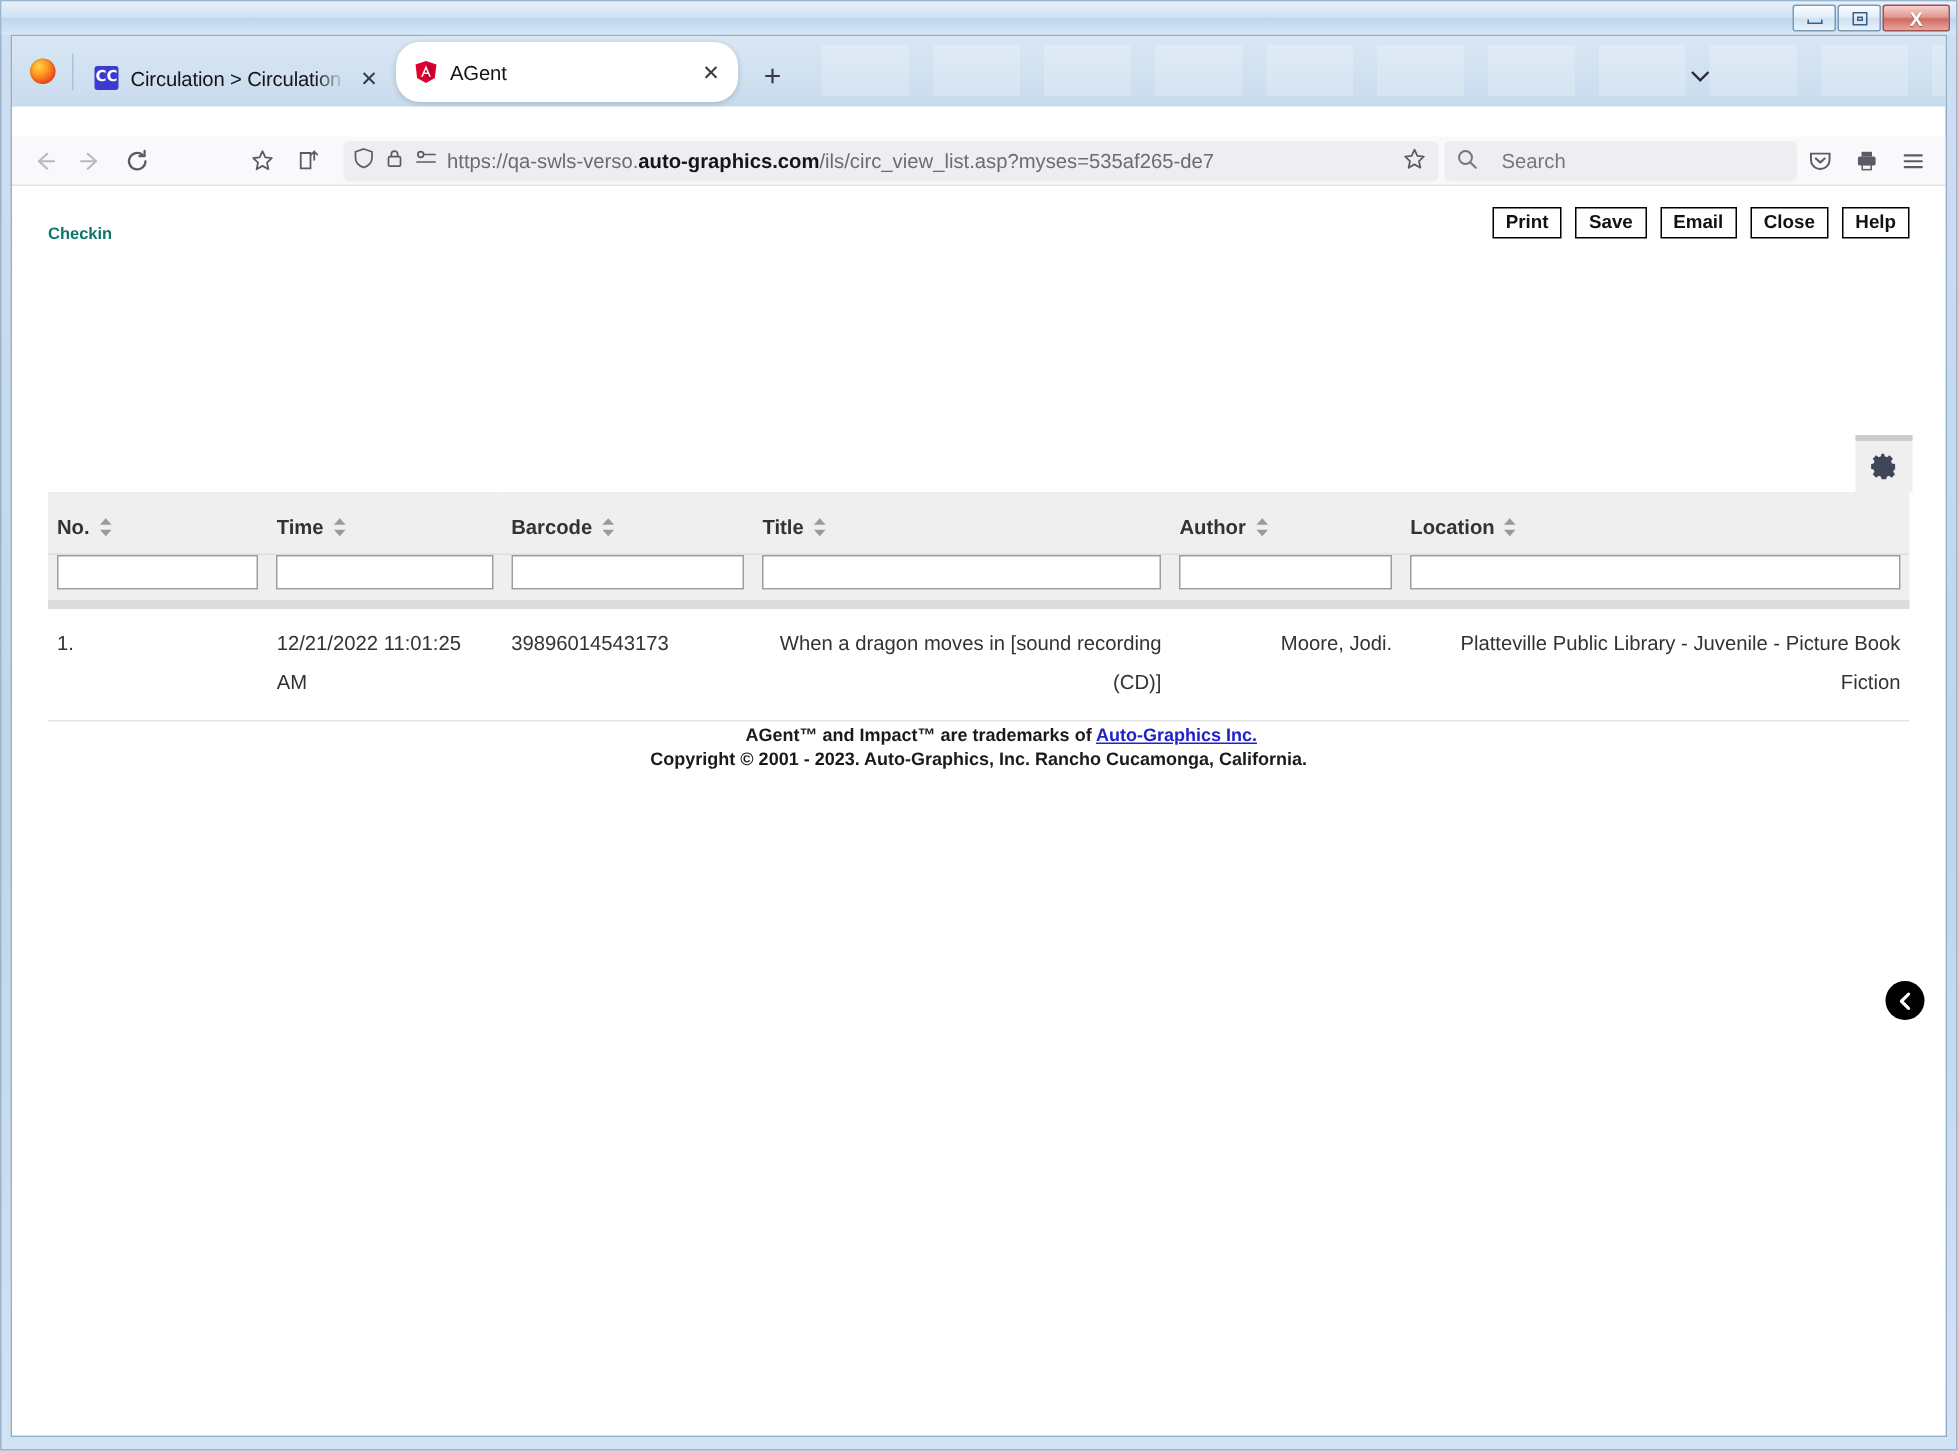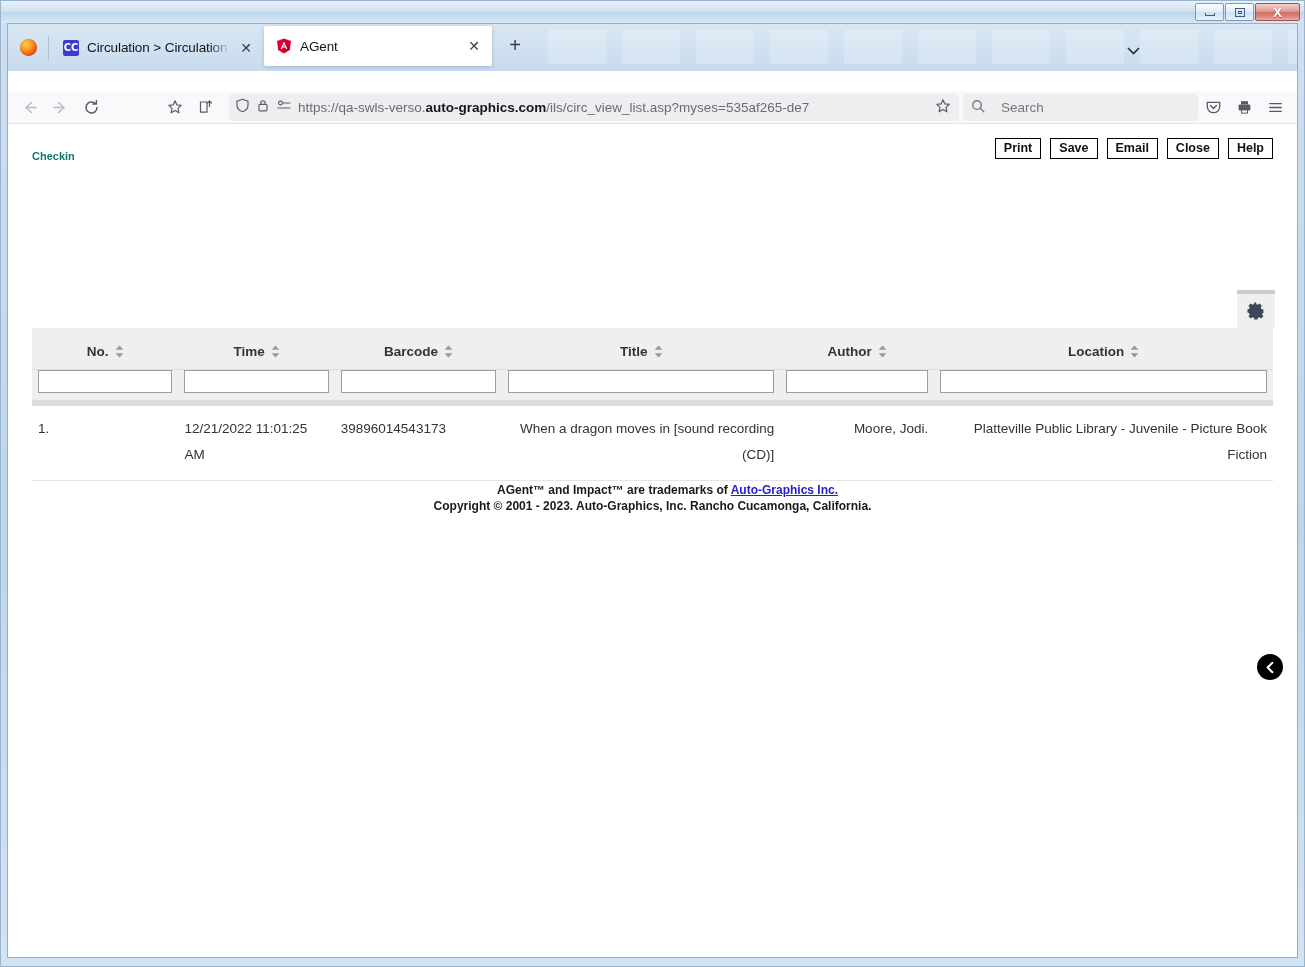--- a/index.html
+++ b/index.html
@@ -51,21 +51,21 @@
     border: 1px solid #8fafcb;
     background: #ffffff;
     display: flex; flex-direction: column;
     overflow: hidden;
   }
 
   
   #tabstrip {
     height: 47px; flex: 0 0 auto; position: relative;
     background: linear-gradient(to bottom, #d9e7f4 0%, #cfe0f0 60%, #c8dbee 100%);
-    display: flex; align-items: center;
+    display: flex; align-items: flex-end;
     padding-left: 0;
   }
   #tabstrip::before {
     
     content: ""; position: absolute; left: 540px; top: 6px; right: 0; height: 34px;
     background:
       repeating-linear-gradient(to right,
         rgba(255,255,255,.38) 0px, rgba(255,255,255,.38) 58px,
         rgba(255,255,255,0) 58px, rgba(255,255,255,0) 74px);
     opacity: .55; pointer-events: none;
@@ -85,21 +85,21 @@
     height: 38px; margin-bottom: 0;
     display: flex; align-items: center; gap: 8px;
     padding: 0 10px 0 12px;
     border-radius: 6px 6px 0 0;
     font-size: 13px; color: #15141a;
     position: relative; flex: 0 0 auto;
   }
   .tab.inactive { width: 213px; background: transparent; }
   .tab.active {
     width: 228px; background: #ffffff;
-    border-radius: 2px; height: 40px; margin-bottom: 3px;
+    border-radius: 16px; height: 40px; margin-bottom: 3px;
     box-shadow: 0 1px 4px rgba(0,0,0,.18);
   }
   .tab-label {
     flex: 1 1 auto; overflow: hidden; white-space: nowrap;
     font-size: 13.5px; letter-spacing: -0.1px;
   }
   .tab.inactive .tab-label {
     -webkit-mask-image: linear-gradient(to right, #000 86%, transparent 100%);
     mask-image: linear-gradient(to right, #000 86%, transparent 100%);
   }
@@ -193,21 +193,21 @@
   }
 
   
   #grid-wrap { position: absolute; left: 24px; top: 204px; right: 24px; }
   table.grid { border-collapse: collapse; width: 100%; table-layout: fixed; }
   table.grid thead th {
     background: #efefef; border-bottom: 1px solid #dedede;
     padding: 16px 6px 10px 6px; vertical-align: bottom;
   }
   .th-inner {
-    display: flex; align-items: center; justify-content: center; gap: 6px;
+    display: flex; align-items: center; gap: 6px;
     font-size: 13.5px; font-weight: bold; color: #333;
   }
   .sort-icon { display: inline-block; width: 9px; line-height: 0; }
   .sort-icon svg { display: block; }
   table.grid tr.filter-row td { background: #efefef; padding: 0 6px 7px 6px; }
   table.grid tr.filter-row input {
     width: 100%; height: 23px; border: 1px solid #9e9e9e;
     background: #fff; font-size: 13px; padding: 0 4px;
     font-family: "Liberation Sans", sans-serif;
   }

